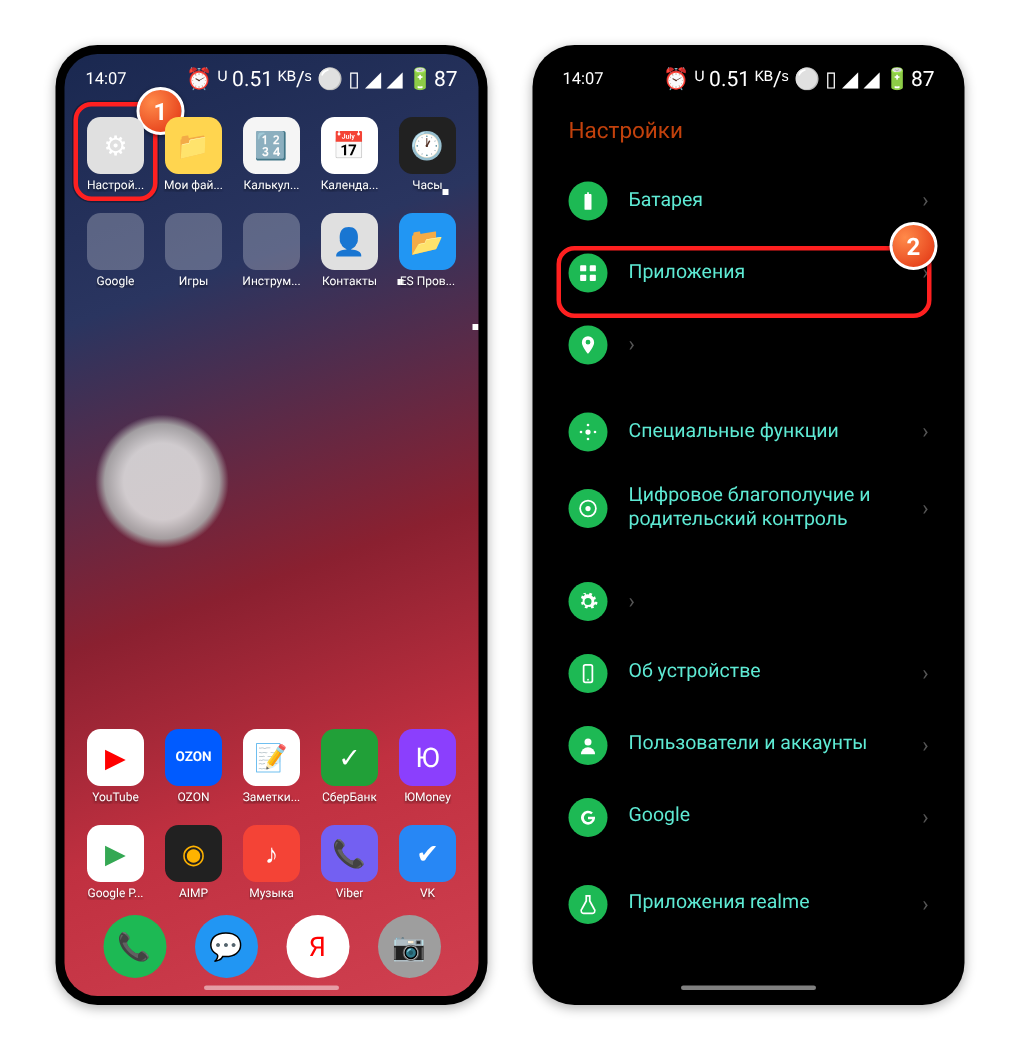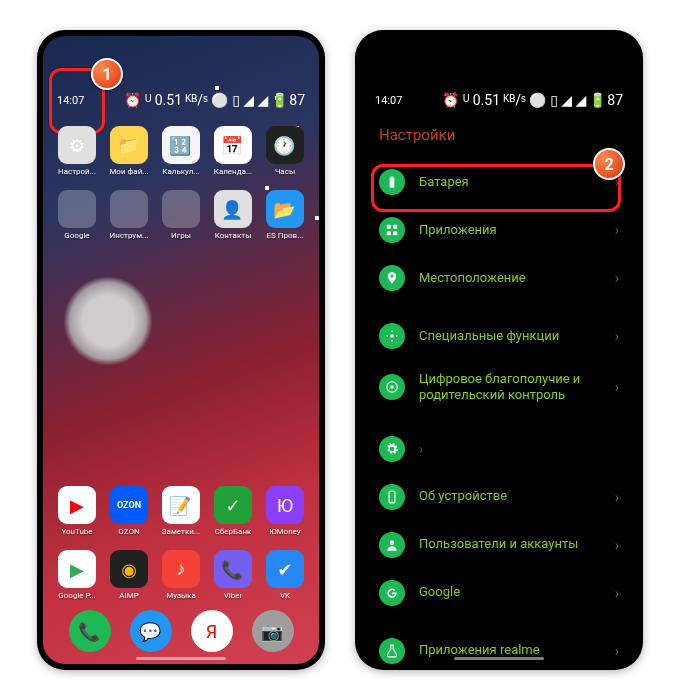--- a/index.html
+++ b/index.html
@@ -59,21 +59,20 @@
   .statusbar {
     height: 24px;
     display: flex;
     justify-content: space-between;
     align-items: center;
     padding: 4px 14px 0;
     font-size: 11px;
     color: #fff;
     z-index: 10;
     position: relative;
-    margin-top: 48px;
   }
   .statusbar .right-icons {
     display: flex;
     gap: 3px;
     align-items: center;
     font-size: 14px;
   }
   .grid {
     display: grid;
     grid-template-columns: repeat(5, 1fr);
@@ -178,21 +177,21 @@
     background: #1db954;
     display: flex;
     align-items: center;
     justify-content: center;
     flex-shrink: 0;
   }
   .setting-icon svg { width: 14px; height: 14px; fill: #fff; }
   .setting-label {
     flex: 1;
     font-size: 13px;
-    color: #84cc16;
+    color: #5eead4;
     line-height: 1.25;
   }
   .chevron {
     color: #555;
     font-size: 14px;
   }
   .section-gap { height: 10px; }
   .home-indicator {
     position: absolute;
     bottom: 4px;
@@ -246,30 +245,30 @@
           </div>
           <div class="app-label">Google</div>
         </div>
         <div class="app">
           <div class="app-icon folder-icon">
             <div></div>
             <div></div>
             <div></div>
             <div></div>
           </div>
+          <div class="app-label">Игры</div>
+        </div>
+        <div class="app">
+          <div class="app-icon folder-icon">
+            <div></div>
+            <div></div>
+            <div></div>
+            <div></div>
+          </div>
           <div class="app-label">Инструм...</div>
-        </div>
-        <div class="app">
-          <div class="app-icon folder-icon">
-            <div></div>
-            <div></div>
-            <div></div>
-            <div></div>
-          </div>
-          <div class="app-label">Игры</div>
         </div>
         <div class="app">
           <div class="app-icon" style="background: rgb(224, 224, 224);">👤</div>
           <div class="app-label">Контакты</div>
         </div>
         <div class="app">
           <div class="app-icon" style="background: rgb(33, 150, 243);">📂</div>
           <div class="app-label">ES Пров...</div>
         </div>
       </div>
@@ -367,21 +366,20 @@
           </div>
           <div class="setting-label">Приложения</div>
           <div class="chevron">›</div>
         </div>
         <div class="setting-row">
           <div class="setting-icon">
             <svg viewBox="0 0 24 24">
               <path d="M12 2a7 7 0 00-7 7c0 5 7 13 7 13s7-8 7-13a7 7 0 00-7-7zm0 9.5A2.5 2.5 0 1112 6a2.5 2.5 0 010 5.5z"></path>
             </svg>
           </div>
-          <div class="setting-label">Местоположение</div>
           <div class="chevron">›</div>
         </div>
         <div class="section-gap"></div>
         <div class="setting-row">
           <div class="setting-icon">
             <svg viewBox="0 0 24 24">
               <circle cx="12" cy="12" r="3"></circle>
               <circle cx="12" cy="4" r="1.5"></circle>
               <circle cx="12" cy="20" r="1.5"></circle>
               <circle cx="4" cy="12" r="1.5"></circle>

